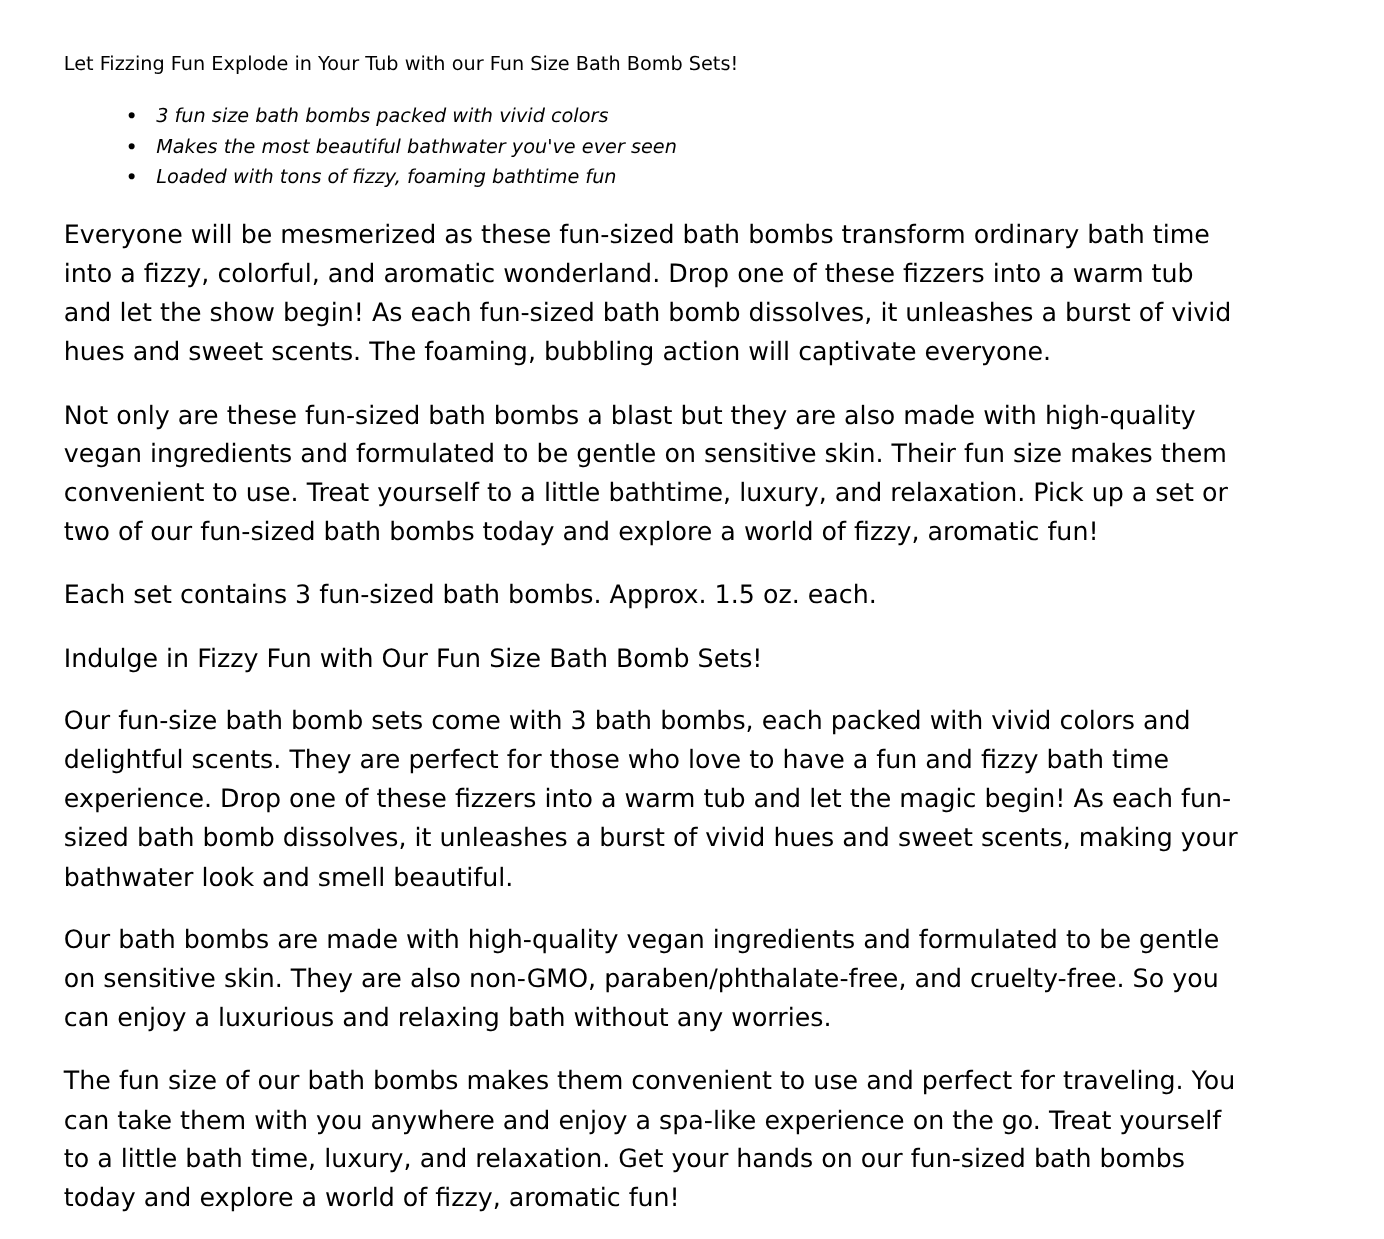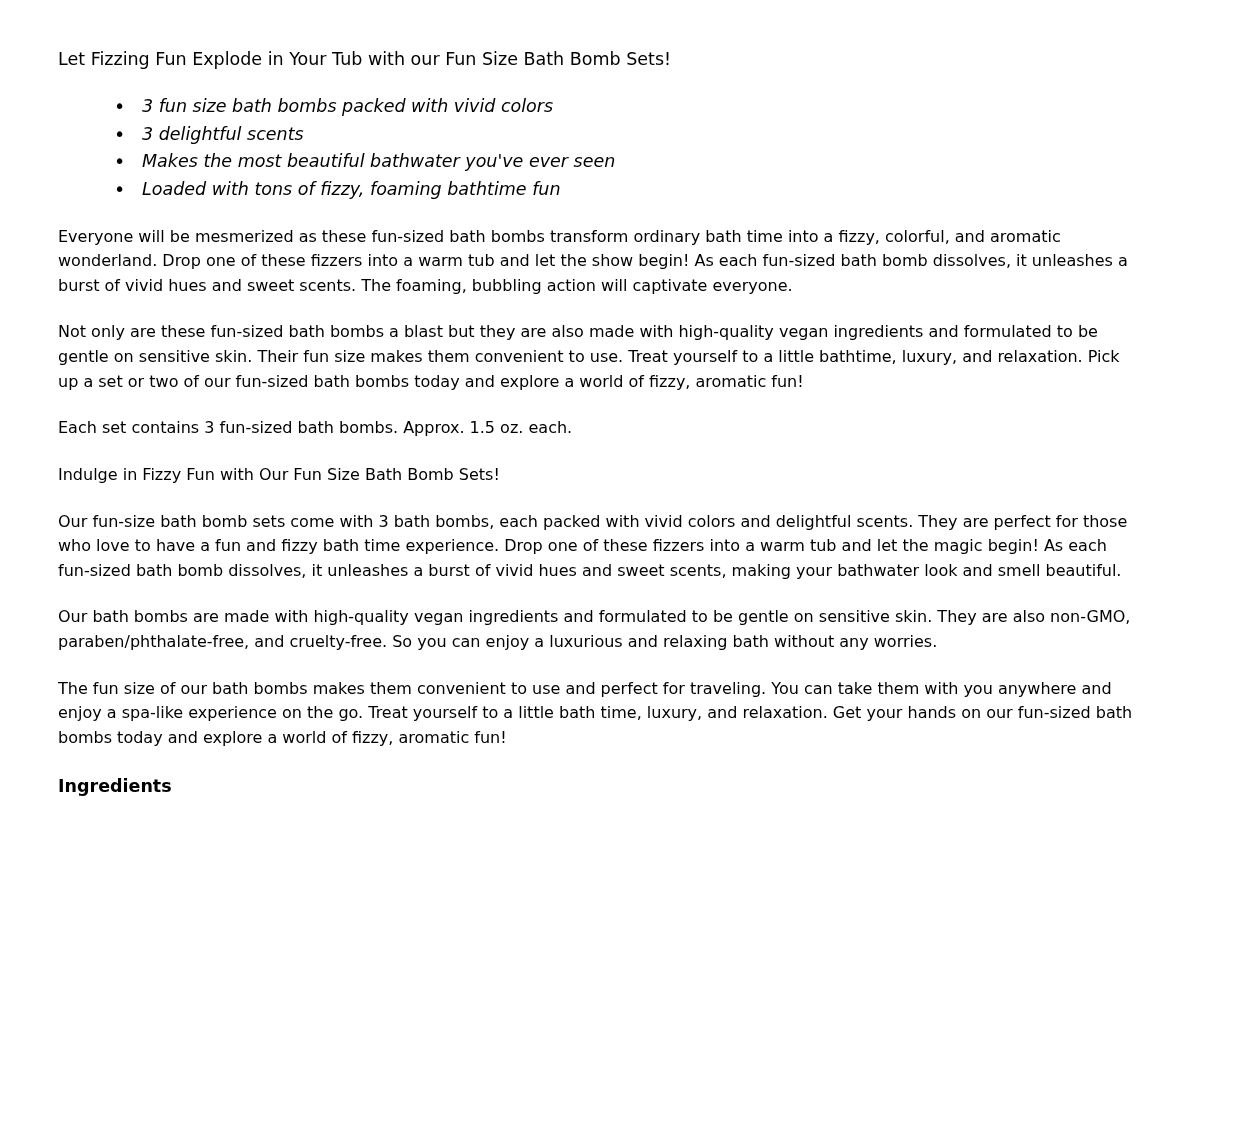--- a/index.html
+++ b/index.html
@@ -42,21 +42,21 @@
   }
   ul.bullets li::before {
     content: "\2022";
     position: absolute;
     left: 0;
     top: -1px;
     font-size: 19px;
     line-height: 1.52;
   }
   p.para {
-    font-size: 16px;
+    font-size: 23px;
     line-height: 1.54;
     margin: 0 0 22px 0;
     max-width: 1075px;
   }
   .ing-title {
     font-size: 17.5px;
     line-height: 1.54;
     font-weight: bold;
     margin: 0;
   }
@@ -69,21 +69,20 @@
 </style>
 </head>
 <body>
 
 <div class="page">
 
   <p class="heading">Let Fizzing Fun Explode in Your Tub with our Fun Size Bath Bomb Sets!</p>
 
   <ul class="bullets">
     <li>3 fun size bath bombs packed with vivid colors</li>
-    <li>3 delightful scents</li>
     <li>Makes the most beautiful bathwater you've ever seen</li>
     <li>Loaded with tons of fizzy, foaming bathtime fun</li>
   </ul>
 
   <p class="para">Everyone will be mesmerized as these fun-sized bath bombs transform ordinary bath time into a fizzy, colorful, and aromatic wonderland. Drop one of these fizzers into a warm tub and let the show begin! As each fun-sized bath bomb dissolves, it unleashes a burst of vivid hues and sweet scents. The foaming, bubbling action will captivate everyone.</p>
   <p class="para">Not only are these fun-sized bath bombs a blast but they are also made with high-quality vegan ingredients and formulated to be gentle on sensitive skin. Their fun size makes them convenient to use. Treat yourself to a little bathtime, luxury, and relaxation. Pick up a set or two of our fun-sized bath bombs today and explore a world of fizzy, aromatic fun!</p>
   <p class="para">Each set contains 3 fun-sized bath bombs. Approx. 1.5 oz. each.</p>
   <p class="para">Indulge in Fizzy Fun with Our Fun Size Bath Bomb Sets!</p>
   <p class="para">Our fun-size bath bomb sets come with 3 bath bombs, each packed with vivid colors and delightful scents. They are perfect for those who love to have a fun and fizzy bath time experience. Drop one of these fizzers into a warm tub and let the magic begin! As each fun-sized bath bomb dissolves, it unleashes a burst of vivid hues and sweet scents, making your bathwater look and smell beautiful.</p>
   <p class="para">Our bath bombs are made with high-quality vegan ingredients and formulated to be gentle on sensitive skin. They are also non-GMO, paraben/phthalate-free, and cruelty-free. So you can enjoy a luxurious and relaxing bath without any worries.</p>

